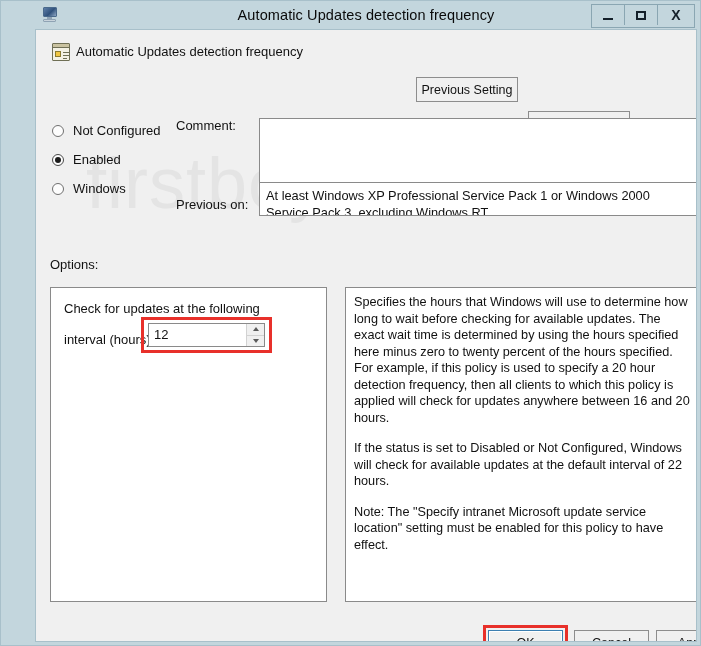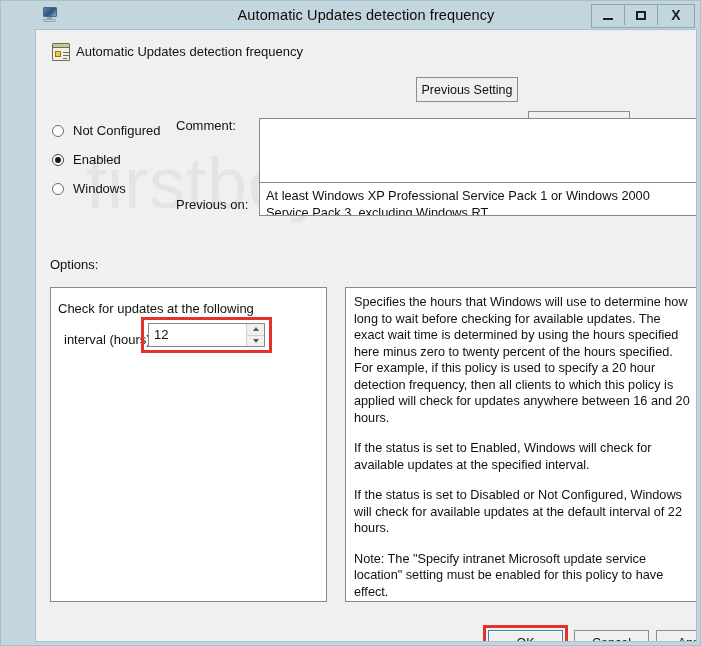--- a/index.html
+++ b/index.html
@@ -356,21 +356,21 @@
     font-size: 12.7px;
     line-height: 16.5px;
     color: #111;
     overflow: hidden;
   }
   .help-text p { margin: 0 0 14px 0; }
 
   
   .opt-line1 {
     position: absolute;
-    left: 7px; top: 13px;
+    left: 13px; top: 13px;
     font-size: 13px;
     color: #111;
   }
   .opt-line2 {
     position: absolute;
     left: 13px; top: 44px;
     font-size: 13px;
     color: #111;
   }
   .spin-highlight {
@@ -575,21 +575,20 @@
           <div class="spin-btn down">
             <div class="chev down"></div>
           </div>
         </div>
       </div>
       <div class="spin-highlight"></div>
 
       <div class="panel help-panel layer">
         <div class="help-text">
           <p>Specifies the hours that Windows will use to determine how long to wait before checking for available updates. The exact wait time is determined by using the hours specified here minus zero to twenty percent of the hours specified. For example, if this policy is used to specify a 20 hour detection frequency, then all clients to which this policy is applied will check for updates anywhere between 16 and 20 hours.</p>
-          <p>If the status is set to Enabled, Windows will check for available updates at the specified interval.</p>
           <p>If the status is set to Disabled or Not Configured, Windows will check for available updates at the default interval of 22 hours.</p>
           <p>Note: The "Specify intranet Microsoft update service location" setting must be enabled for this policy to have effect.</p>
 
         </div>
         <div class="vscroll">
           <div class="vs-arrow">
             <div class="arrow-up"></div>
           </div>
           <div class="vs-track">
             <div class="vs-thumb" style="top:0; height:262px;">

